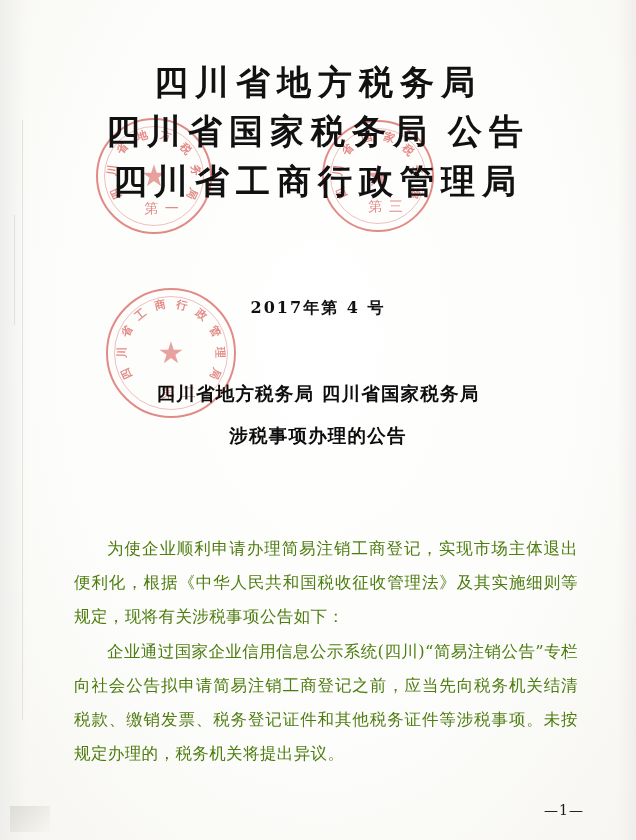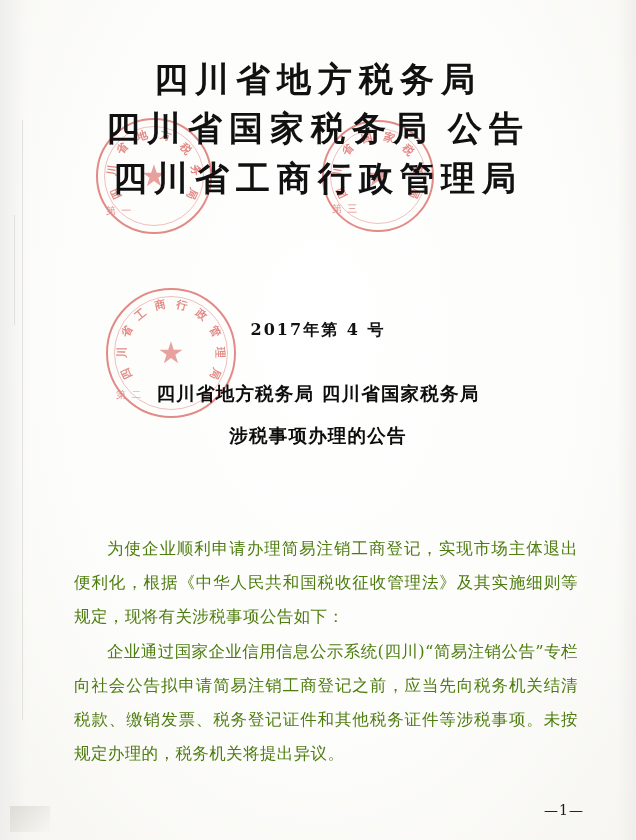--- a/index.html
+++ b/index.html
@@ -79,37 +79,38 @@
     top: 50%;
     font-family: "DejaVu Serif", serif;
     font-size: 11px;
     font-weight: bold;
     transform-origin: 0 0;
     white-space: nowrap;
   }
   .stamp .btm-text {
     position: absolute;
     bottom: 14px;
-    left: 8px; right: 0;
-    font-size: 10px;
+    left: 16px; right: 0;
+    text-align: center;
+    font-size: 14px;
     letter-spacing: 1px;
   }
   #stamp-1 { left: 96px; top: 118px; width: 112px; height: 112px; }
   #stamp-2 { left: 322px; top: 120px; width: 108px; height: 108px; }
   #stamp-3 { left: 106px; top: 288px; width: 126px; height: 126px; }
 
   
   .header {
     position: absolute;
     left: 0; right: 0;
     top: 58px;
     text-align: center;
   }
   .header-line {
-    font-family: Liberation Mono, monospace;
+    font-family: Liberation Sans, sans-serif;
     font-weight: bold;
     font-size: 34px;
     letter-spacing: 7px;
     color: #111;
     line-height: 1.45;
     white-space: nowrap;
   }
   .header-line.with-suffix {
     letter-spacing: 7px;
   }
@@ -121,21 +122,20 @@
   .doc-number {
     position: absolute;
     left: 0; right: 0;
     top: 298px;
     text-align: center;
     font-family: "DejaVu Serif", serif;
     font-weight: bold;
     font-size: 16px;
     letter-spacing: 2px;
     color: #111;
-    margin-top: 22px;
   }
 
   
   .title-block {
     position: absolute;
     left: 0; right: 0;
     top: 368px;
     text-align: center;
   }
   .title-block .t-line {

